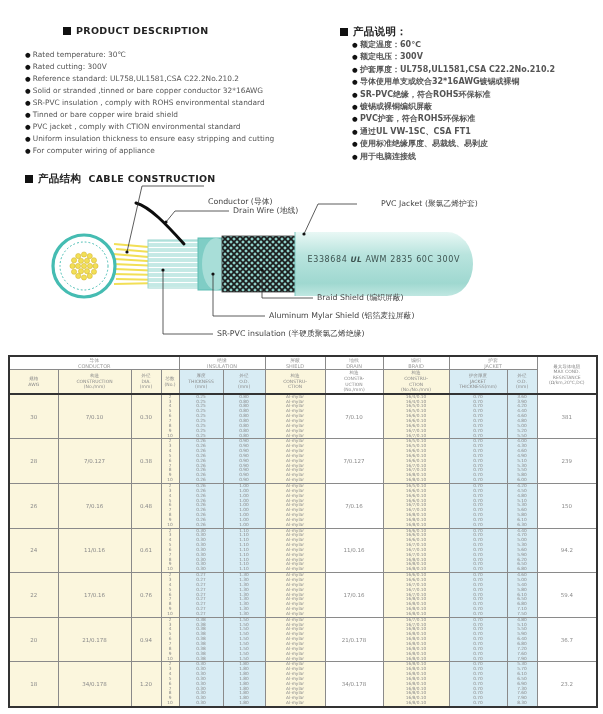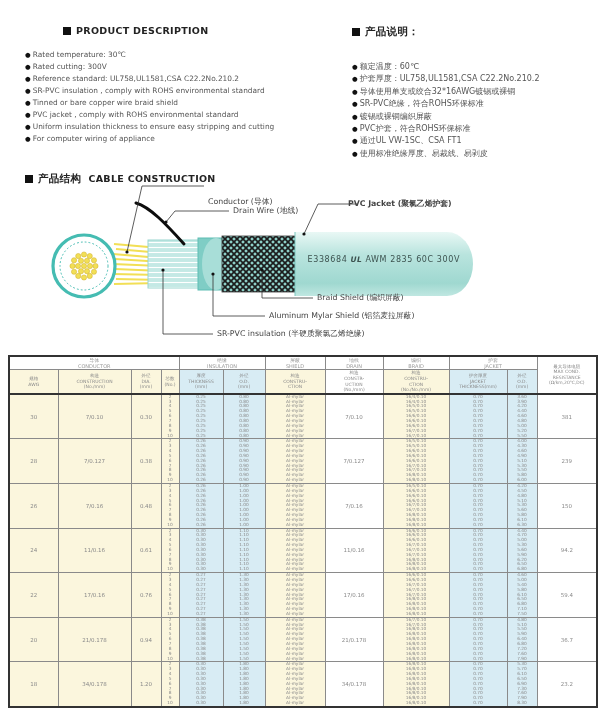--- a/index.html
+++ b/index.html
@@ -38,39 +38,42 @@
 </head>
 <body>
 
 <div class="abs sec-head" style="left:25px;top:25px;padding-left:38px;">
   <span class="sq"></span><span>PRODUCT DESCRIPTION</span>
 </div>
 <ul class="bullets abs" style="left:25px;top:49px;">
     <li>Rated temperature: 30℃</li>
     <li>Rated cutting: 300V</li>
     <li>Reference standard: UL758,UL1581,CSA C22.2No.210.2</li>
+    <li>Solid or stranded ,tinned or bare copper conductor 32*16AWG</li>
     <li>SR-PVC insulation , comply with ROHS environmental standard</li>
     <li>Tinned or bare copper wire braid shield</li>
-    <li>PVC jacket , comply with ROHS environmental standard</li>
+    <li>PVC jacket , comply with CTION environmental standard</li>
     <li>Uniform insulation thickness to ensure easy stripping and cutting</li>
     <li>For computer wiring of appliance</li>
   </ul>
 
-<div class="abs sec-head" style="left:352px;top:25px;font-size:10.5px;">
+<div class="abs sec-head" style="left:340px;top:25px;font-size:10.5px;">
   <span class="sq"></span><span>产品说明：</span>
 </div>
-<ul class="bullets zh abs" style="left:352px;top:61px;">
+<ul class="bullets zh abs" style="left:352px;top:39px;font-weight:bold;">
     <li>额定温度：60℃</li>
+    <li>额定电压：300V</li>
     <li>护套厚度：UL758,UL1581,CSA C22.2No.210.2</li>
     <li>导体使用单支或绞合32*16AWG镀锡或裸铜</li>
     <li>SR-PVC绝缘，符合ROHS环保标准</li>
     <li>镀锡或裸铜编织屏蔽</li>
     <li>PVC护套，符合ROHS环保标准</li>
     <li>通过UL VW-1SC、CSA FT1</li>
     <li>使用标准绝缘厚度、易裁线、易剥皮</li>
+    <li>用于电脑连接线</li>
   </ul>
 
 <div class="abs" style="left:0;top:170px;width:528px;height:185px;">
   <div class="abs sec-head" style="left:25px;top:2px;">
     <span class="sq"></span><span style="font-size:10.5px;">产品结构</span>&nbsp;&nbsp;<span>CABLE CONSTRUCTION</span>
   </div>
 
   <svg class="abs" style="left:0;top:0;" width="603" height="185" viewBox="0 0 603 185">
     <defs>
       <linearGradient id="jacketGrad" x1="0" y1="0" x2="0" y2="1">
@@ -153,21 +156,21 @@
         <circle cx="166" cy="52" r="1.6"></circle>
         <circle cx="304" cy="64" r="1.6"></circle>
       <circle cx="262" cy="100" r="1.6"></circle>
         <circle cx="213" cy="104" r="1.6"></circle>
         <circle cx="163" cy="100" r="1.6"></circle>
     </g>
   </svg>
 
   <div class="abs dlabel" style="left:208px;top:26px;">Conductor (导体)</div>
   <div class="abs dlabel" style="left:233px;top:35px;">Drain Wire (地线)</div>
-  <div class="abs dlabel" style="left:348px;top:28px;font-weight:bold;">PVC Jacket (聚氯乙烯护套)</div>
+  <div class="abs dlabel" style="left:381px;top:28px;">PVC Jacket (聚氯乙烯护套)</div>
   <div class="abs dlabel" style="left:317px;top:122px;">Braid Shield (编织屏蔽)</div>
   <div class="abs dlabel" style="left:269px;top:140px;">Aluminum Mylar Shield (铝箔麦拉屏蔽)</div>
   <div class="abs dlabel" style="left:217px;top:158px;">SR-PVC insulation (半硬质聚氯乙烯绝缘)</div>
 
   <div class="abs jprint" style="left:300px;top:85px;width:160px;">
     <span>E338684</span><span class="ul-logo">UL</span><span>AWM 2835 60C 300V</span>
   </div>
 </div>
 
 <table class="spec abs" style="left:8px;top:355px;">

